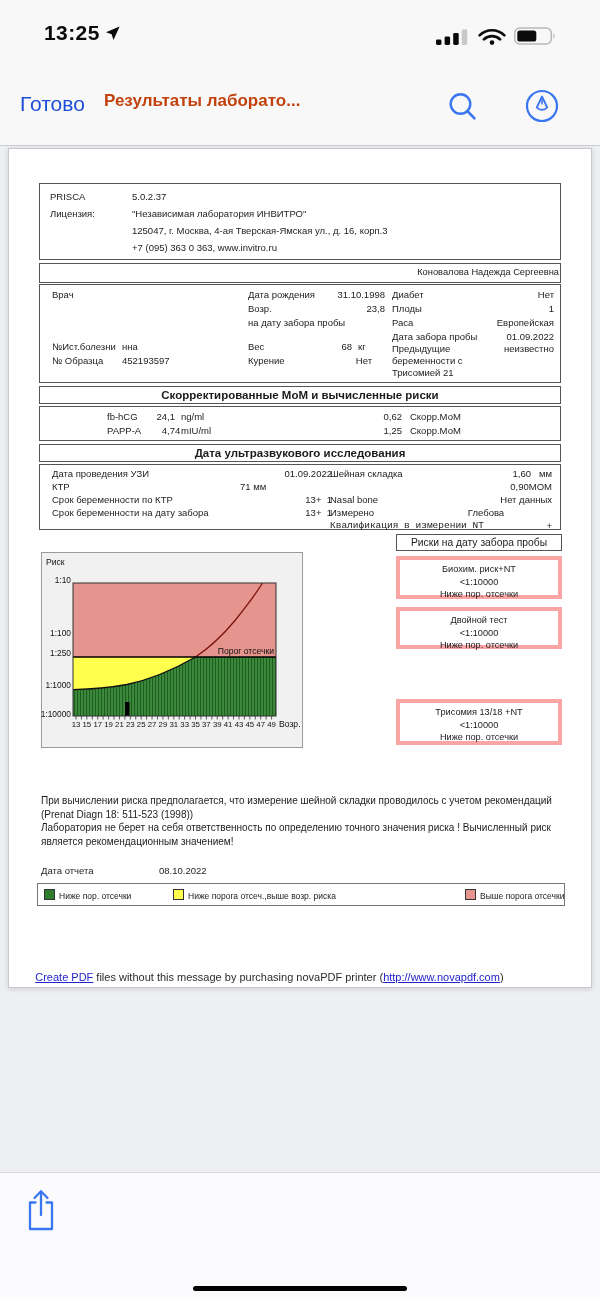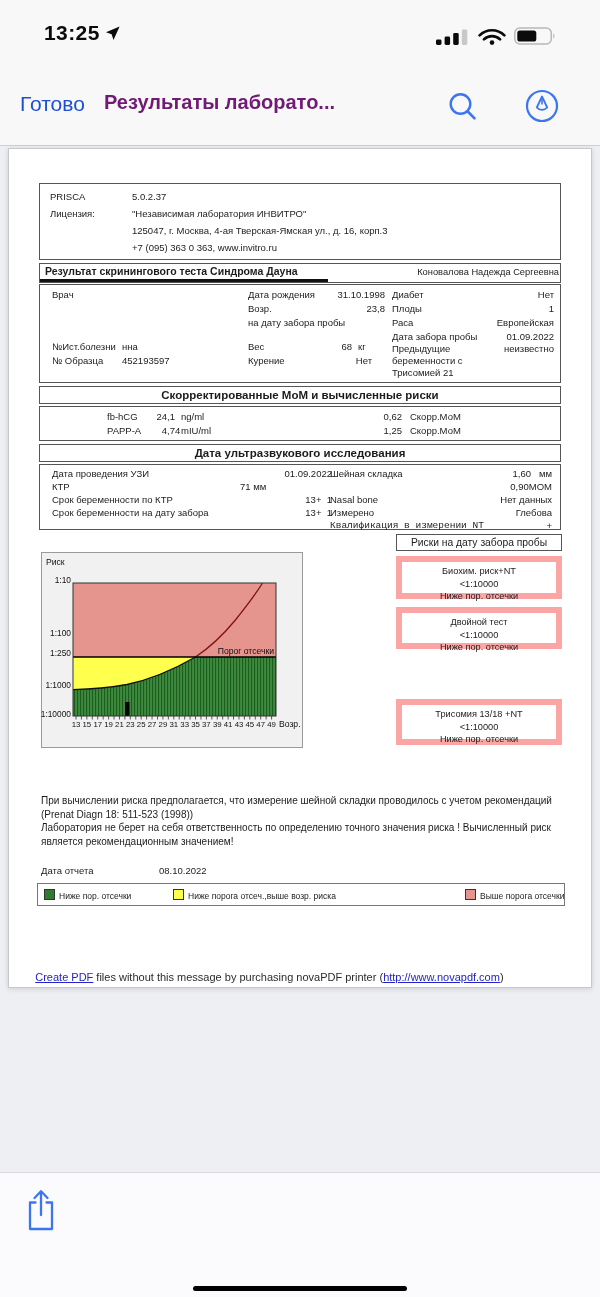--- a/index.html
+++ b/index.html
@@ -2,26 +2,26 @@
 <html><head>
 <meta charset="utf-8">
 <style>
 *{margin:0;padding:0;box-sizing:border-box}
 html,body{width:600px;height:1297px}
 body{position:relative;background:#edeff3;font-family:"Liberation Sans","DejaVu Sans",sans-serif;color:#111;overflow:hidden}
 .abs{position:absolute;white-space:pre}
 .chrome{background:#f8f8f8}
 .time{font-size:21px;font-weight:bold;letter-spacing:.4px;color:#0b0b0c}
 .done{font-size:21px;color:#1d4ed8}
-.navtitle{font-size:20px;font-weight:bold;color:#701a75}
+.navtitle{font-size:17px;font-weight:bold;color:#c2410c}
 #page{position:absolute;left:8px;top:148px;width:584px;height:840px;background:#fff;border:1px solid #c6c8cc;box-shadow:0 1px 5px rgba(0,0,0,.14);font-size:9.5px;color:#1c1c1c}
 .box{position:absolute;border:1px solid #555;background:#fff}
 .sechead{font-weight:bold;font-size:11.5px;text-align:center;line-height:17px}
 .rcell{text-align:right}
-.risk-box{position:absolute;left:0;width:166px;border:6px solid #fca5a5;text-align:center;font-size:9.2px;line-height:12.5px;padding-top:3px}
+.risk-box{position:absolute;left:0;width:166px;border:4px solid #fca5a5;text-align:center;font-size:9.2px;line-height:12.5px;padding-top:3px}
 .legend-sw{position:absolute;top:5px;width:11px;height:11px;border:1px solid #333}
 .lk{color:#2323cc;text-decoration:underline;cursor:pointer}
 .note{position:absolute;width:524px;font-size:10px;line-height:13.5px;white-space:normal}
 .xtick{font-size:7.8px;fill:#111}
 .ytick{font-size:8.4px;fill:#111}
 .chartlab{font-size:8.6px;fill:#111}
 #toolbar{position:absolute;left:0;top:1172px;width:600px;height:125px;background:#fbfbfd;border-top:1px solid #dadade}
 #home-indicator{position:absolute;left:193px;top:1286px;width:214px;height:5px;border-radius:3px;background:#000}
 </style>
 </head>
@@ -66,21 +66,20 @@
   <div class="box" style="left:30px;top:34px;width:522px;height:77px">
     <div class="abs" style="left:10px;top:7px">PRISCA</div>
     <div class="abs" style="left:92px;top:7px">5.0.2.37</div>
     <div class="abs" style="left:10px;top:24px">Лицензия:</div>
     <div class="abs" style="left:92px;top:24px">"Независимая лаборатория ИНВИТРО"</div>
     <div class="abs" style="left:92px;top:41px">125047, г. Москва, 4-ая Тверская-Ямская ул., д. 16, корп.3</div>
     <div class="abs" style="left:92px;top:58px">+7 (095) 363 0 363, www.invitro.ru</div>
   </div>
 
   <div class="box" style="left:30px;top:114px;width:522px;height:20px">
-    <div class="abs" style="left:0;top:0;width:288px;height:18px;border-bottom:3px solid #111;font-weight:bold;font-size:10.5px;padding-left:5px;line-height:15px;overflow:hidden">Результат скринингового теста Синдрома Дауна</div>
     <div class="abs rcell" style="right:1px;top:3px;width:230px;font-size:9.3px">Коновалова Надежда Сергеевна</div>
   </div>
 
   <div class="box" id="patient-box" style="left:30px;top:135px;width:522px;height:99px">
     <div class="abs" style="left:12px;top:4px">Врач</div>
     <div class="abs" style="left:12px;top:56px">№Ист.болезни</div>
     <div class="abs" style="left:82px;top:56px">нна</div>
     <div class="abs" style="left:12px;top:70px">№ Образца</div>
     <div class="abs" style="left:82px;top:70px">452193597</div>
 
@@ -130,21 +129,21 @@
       <div class="abs" style="left: 12px; top: 16px;">КТР</div>
       <div class="abs" style="left: 200px; top: 16px; width: 92px; text-align: left;">71 мм</div>
       <div class="abs" style="left: 380px; top: 16px; width: 132px; text-align: right;">0,90МОМ</div>
       <div class="abs" style="left: 12px; top: 29px;">Срок беременности по КТР</div>
       <div class="abs" style="left: 200px; top: 29px; width: 92px; text-align: right;">13+  1</div>
       <div class="abs" style="left: 290px; top: 29px;">Nasal bone</div>
       <div class="abs" style="left: 380px; top: 29px; width: 132px; text-align: right;">Нет данных</div>
       <div class="abs" style="left: 12px; top: 42px;">Срок беременности на дату забора</div>
       <div class="abs" style="left: 200px; top: 42px; width: 92px; text-align: right;">13+  1</div>
       <div class="abs" style="left: 290px; top: 42px;">Измерено</div>
-      <div class="abs" style="left: 380px; top: 42px; width: 132px; text-align: right;">Глебова</div>
+      <div class="abs" style="left: 380px; top: 42px; width: 132px; text-align: center;">Глебова</div>
       <div class="abs" style="left: 290px; top: 55px; font-family: Liberation Mono, monospace;">Квалификация в измерении NT</div>
       <div class="abs" style="left: 380px; top: 55px; width: 132px; text-align: right;">+</div>
     </div>
 
   <div class="abs" id="risks-panel" style="left:387px;top:385px;width:166px;height:212px;white-space:normal">
     <div class="box" style="left:0;top:0;width:166px;height:17px;font-weight:normal;font-size:10.3px;text-align:center;line-height:15px">Риски на дату забора пробы</div>
   <div class="risk-box" style="top: 22px; height: 43px;">
         <div>Биохим. риск+NT</div>
         <div>&lt;1:10000</div>
         <div>Ниже пор. отсечки</div>

